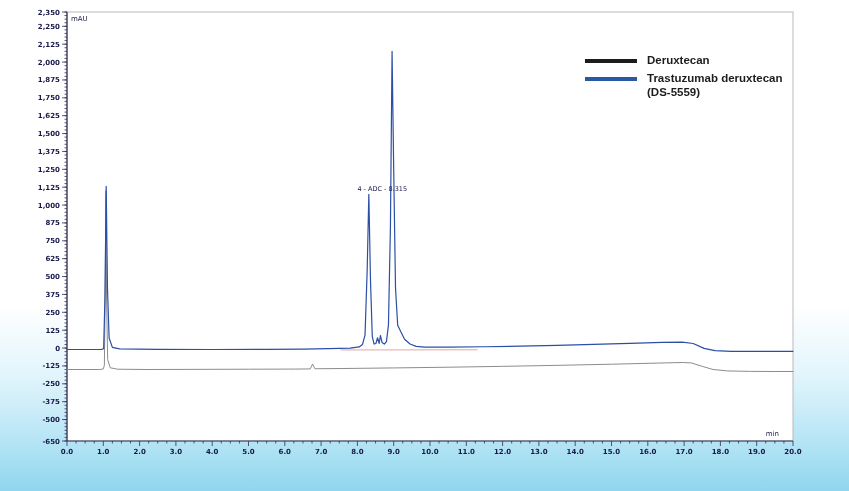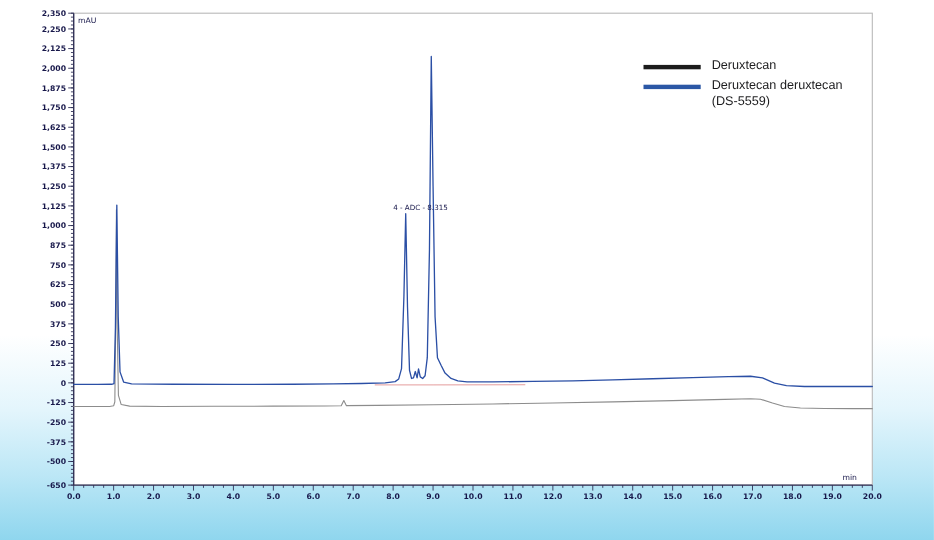--- a/index.html
+++ b/index.html
@@ -14,21 +14,21 @@
   .legend{
     position:absolute;left:585px;top:54px;
     display:flex;flex-direction:column;gap:4px;
   }
   .legend-item{display:flex;align-items:flex-start;}
   .swatch{
     display:inline-block;width:52px;height:4px;margin-right:10px;margin-top:5px;
     flex:0 0 auto;
   }
   .legend-label{
-    font-size:11.5px;line-height:1.2;color:#1d1d1f;font-weight:400;
+    font-size:11.5px;line-height:1.2;color:#1d1d1f;font-weight:700;
     letter-spacing:0px;white-space:nowrap;
   }
 </style>
 </head>
 <body>
 
 <div class="page">
 
   <div class="chart-wrap">
     <svg id="chart-svg" width="849" height="491" viewBox="0 0 849 491">
@@ -322,19 +322,19 @@
   </div>
 
   <div class="legend">
     <div class="legend-item">
       <span class="swatch" id="swatch-0" style="background: rgb(28, 28, 28);"></span>
       <span class="legend-label">Deruxtecan</span>
     </div>
     <div class="legend-item">
       <span class="swatch" id="swatch-1" style="background: rgb(43, 87, 165);"></span>
       <span class="legend-label">
-        <span>Deruxtecan deruxtecan</span><br>
+        <span>Trastuzumab deruxtecan</span><br>
         <span>(DS-5559)</span>
       </span>
     </div>
   </div>
 
 </div>
 
 </body></html>

